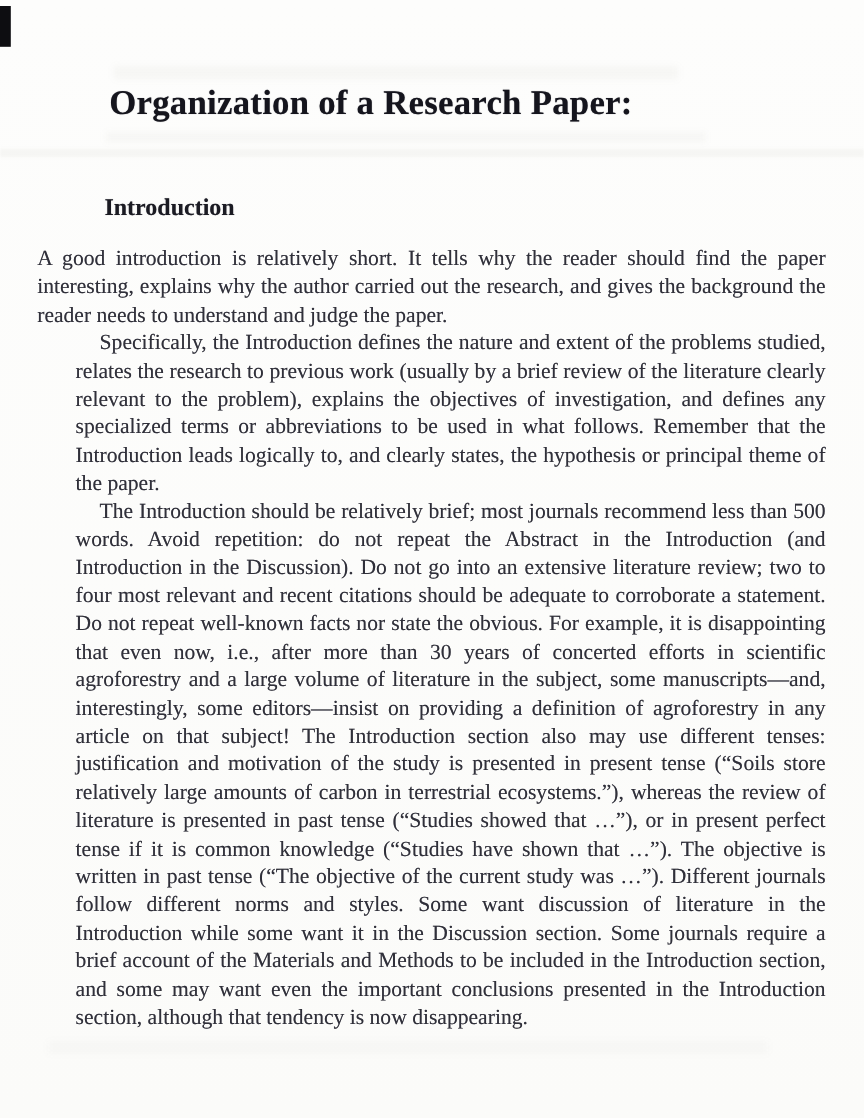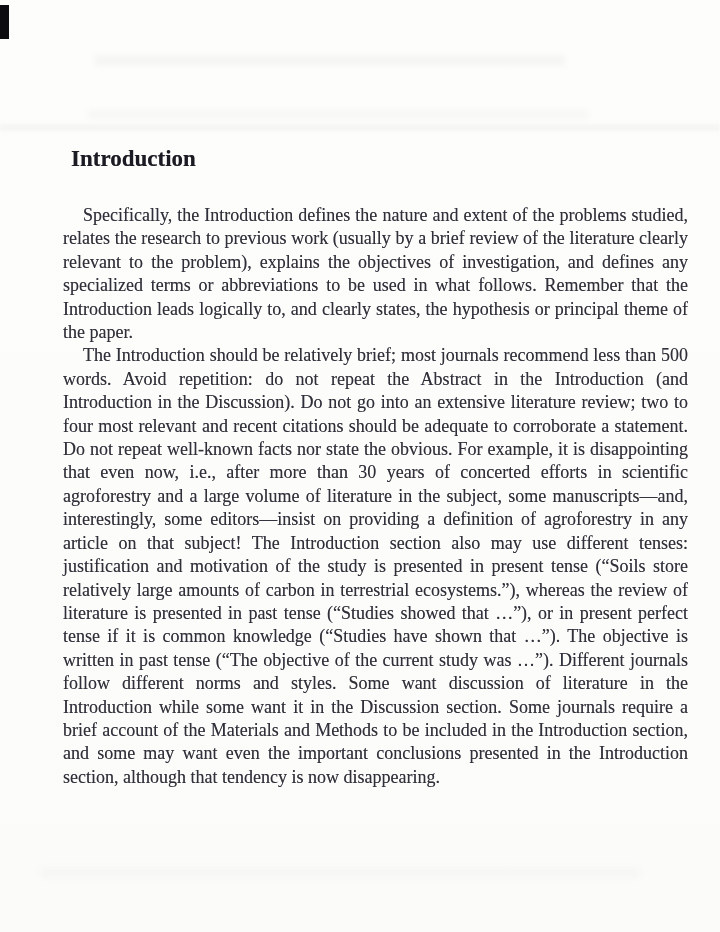--- a/index.html
+++ b/index.html
@@ -35,22 +35,22 @@
     font-size: 29px;
     font-weight: bold;
     color: #15151d;
     letter-spacing: 0.2px;
     text-shadow: 0 0 0.7px rgba(20,20,30,0.55);
     white-space: nowrap;
   }
   .section-heading {
     position: absolute;
     left: 71px; top: 146px;
-    margin: 0;
-    font-size: 23px;
+    margin: 16px;
+    font-size: 20px;
     font-weight: bold;
     color: #1b1b23;
     text-shadow: 0 0 0.6px rgba(20,20,30,0.5);
   }
   .body-text {
     position: absolute;
     left: 31px; top: 204px;
     width: 657px;
     font-size: 18px;
     line-height: 23.4px;
@@ -63,26 +63,28 @@
 </style>
 </head>
 <body>
 
 <div class="page">
 
   <div class="corner-mark"></div>
 
   <div class="smudge smudge-above-title"></div>
 
+  <h1 class="doc-title">Organization of a Research Paper:</h1>
 
   <div class="smudge smudge-below-title"></div>
   <div class="smudge band-under-title"></div>
 
   <h2 class="section-heading">Introduction</h2>
 
   <div class="body-text">
+    <p class="para">A good introduction is relatively short. It tells why the reader should find the paper interesting, explains why the author carried out the research, and gives the background the reader needs to understand and judge the paper.</p>
     <p class="para indented">Specifically, the Introduction defines the nature and extent of the problems studied, relates the research to previous work (usually by a brief review of the literature clearly relevant to the problem), explains the objectives of investigation, and defines any specialized terms or abbreviations to be used in what follows. Remember that the Introduction leads logically to, and clearly states, the hypothesis or principal theme of the paper.</p>
     <p class="para indented">The Introduction should be relatively brief; most journals recommend less than 500 words. Avoid repetition: do not repeat the Abstract in the Introduction (and Introduction in the Discussion). Do not go into an extensive literature review; two to four most relevant and recent citations should be adequate to corroborate a statement. Do not repeat well-known facts nor state the obvious. For example, it is disappointing that even now, i.e., after more than 30 years of concerted efforts in scientific agroforestry and a large volume of literature in the subject, some manuscripts—and, interestingly, some editors—insist on providing a definition of agroforestry in any article on that subject! The Introduction section also may use different tenses: justification and motivation of the study is presented in present tense (“Soils store relatively large amounts of carbon in terrestrial ecosystems.”), whereas the review of literature is presented in past tense (“Studies showed that …”), or in present perfect tense if it is common knowledge (“Studies have shown that …”). The objective is written in past tense (“The objective of the current study was …”). Different journals follow different norms and styles. Some want discussion of literature in the Introduction while some want it in the Discussion section. Some journals require a brief account of the Materials and Methods to be included in the Introduction section, and some may want even the important conclusions presented in the Introduction section, although that tendency is now disappearing.</p>
   </div>
 
   <div class="smudge smudge-bottom"></div>
 
 </div>
 
 </body></html>

